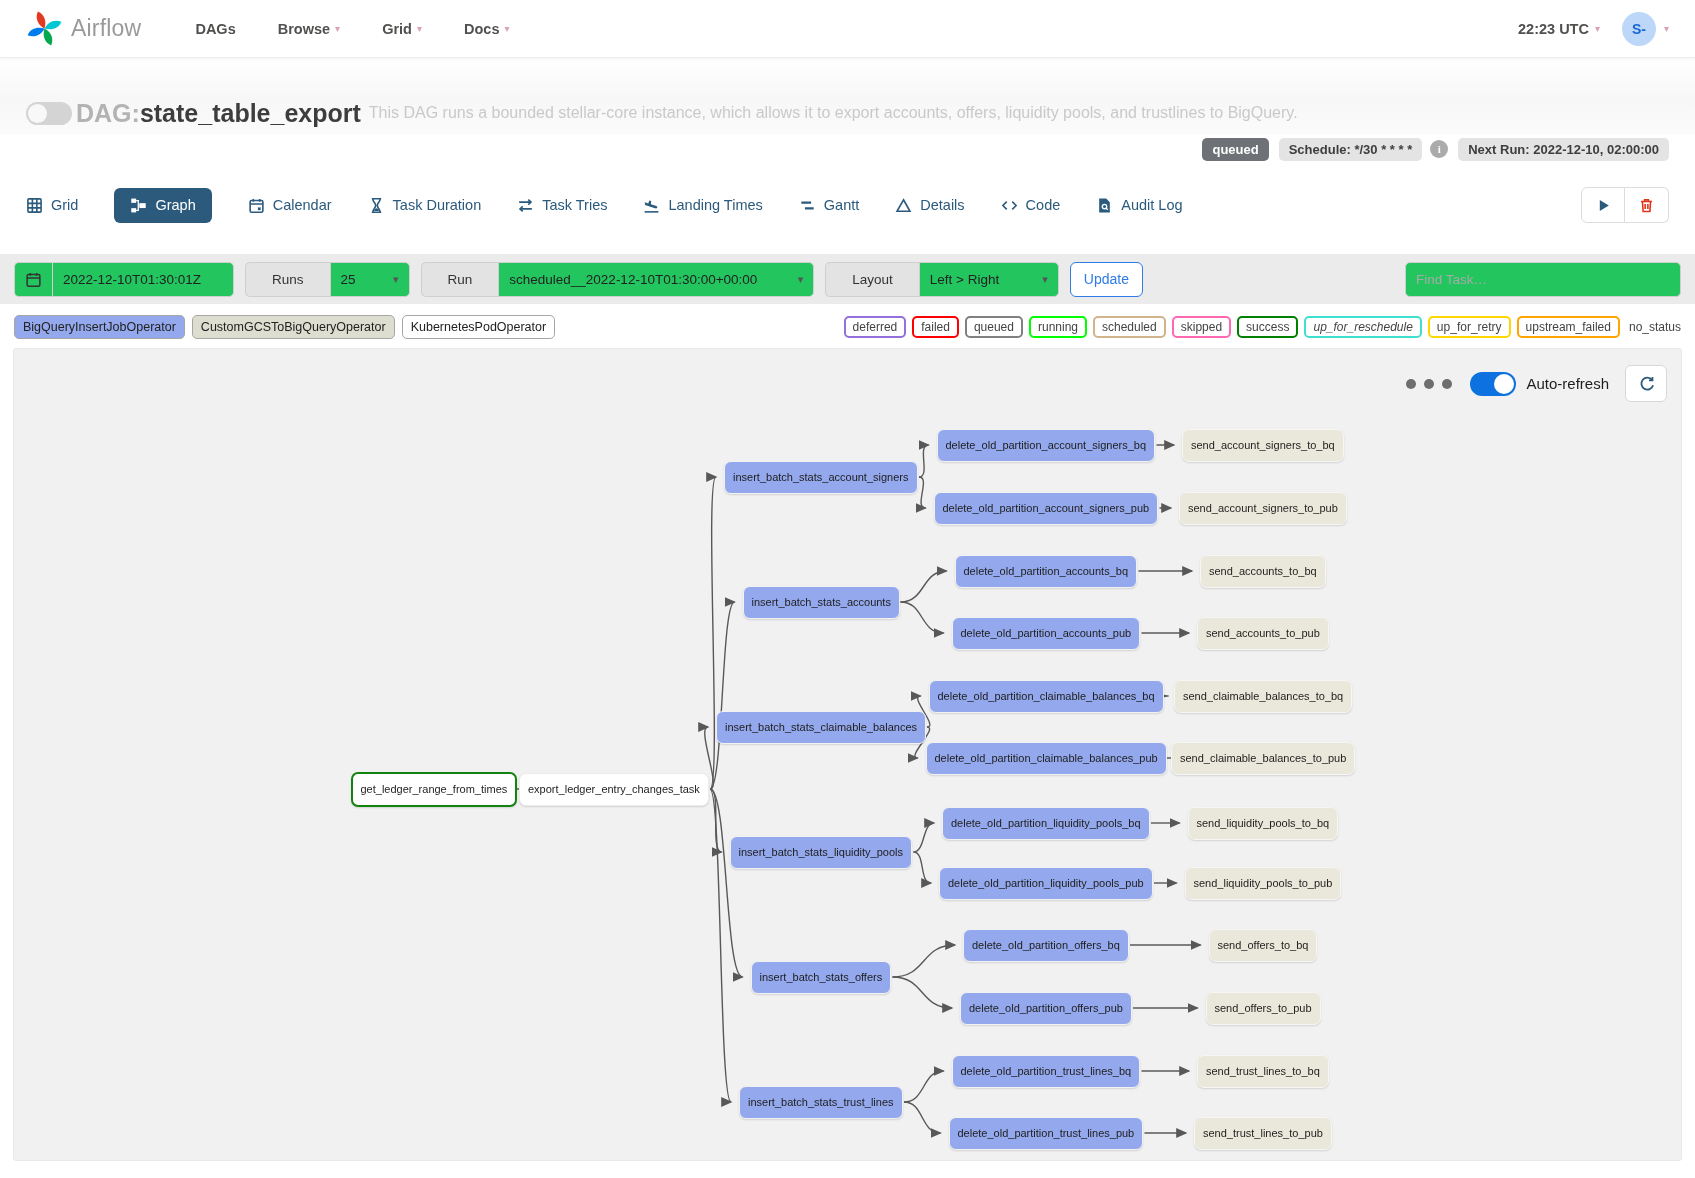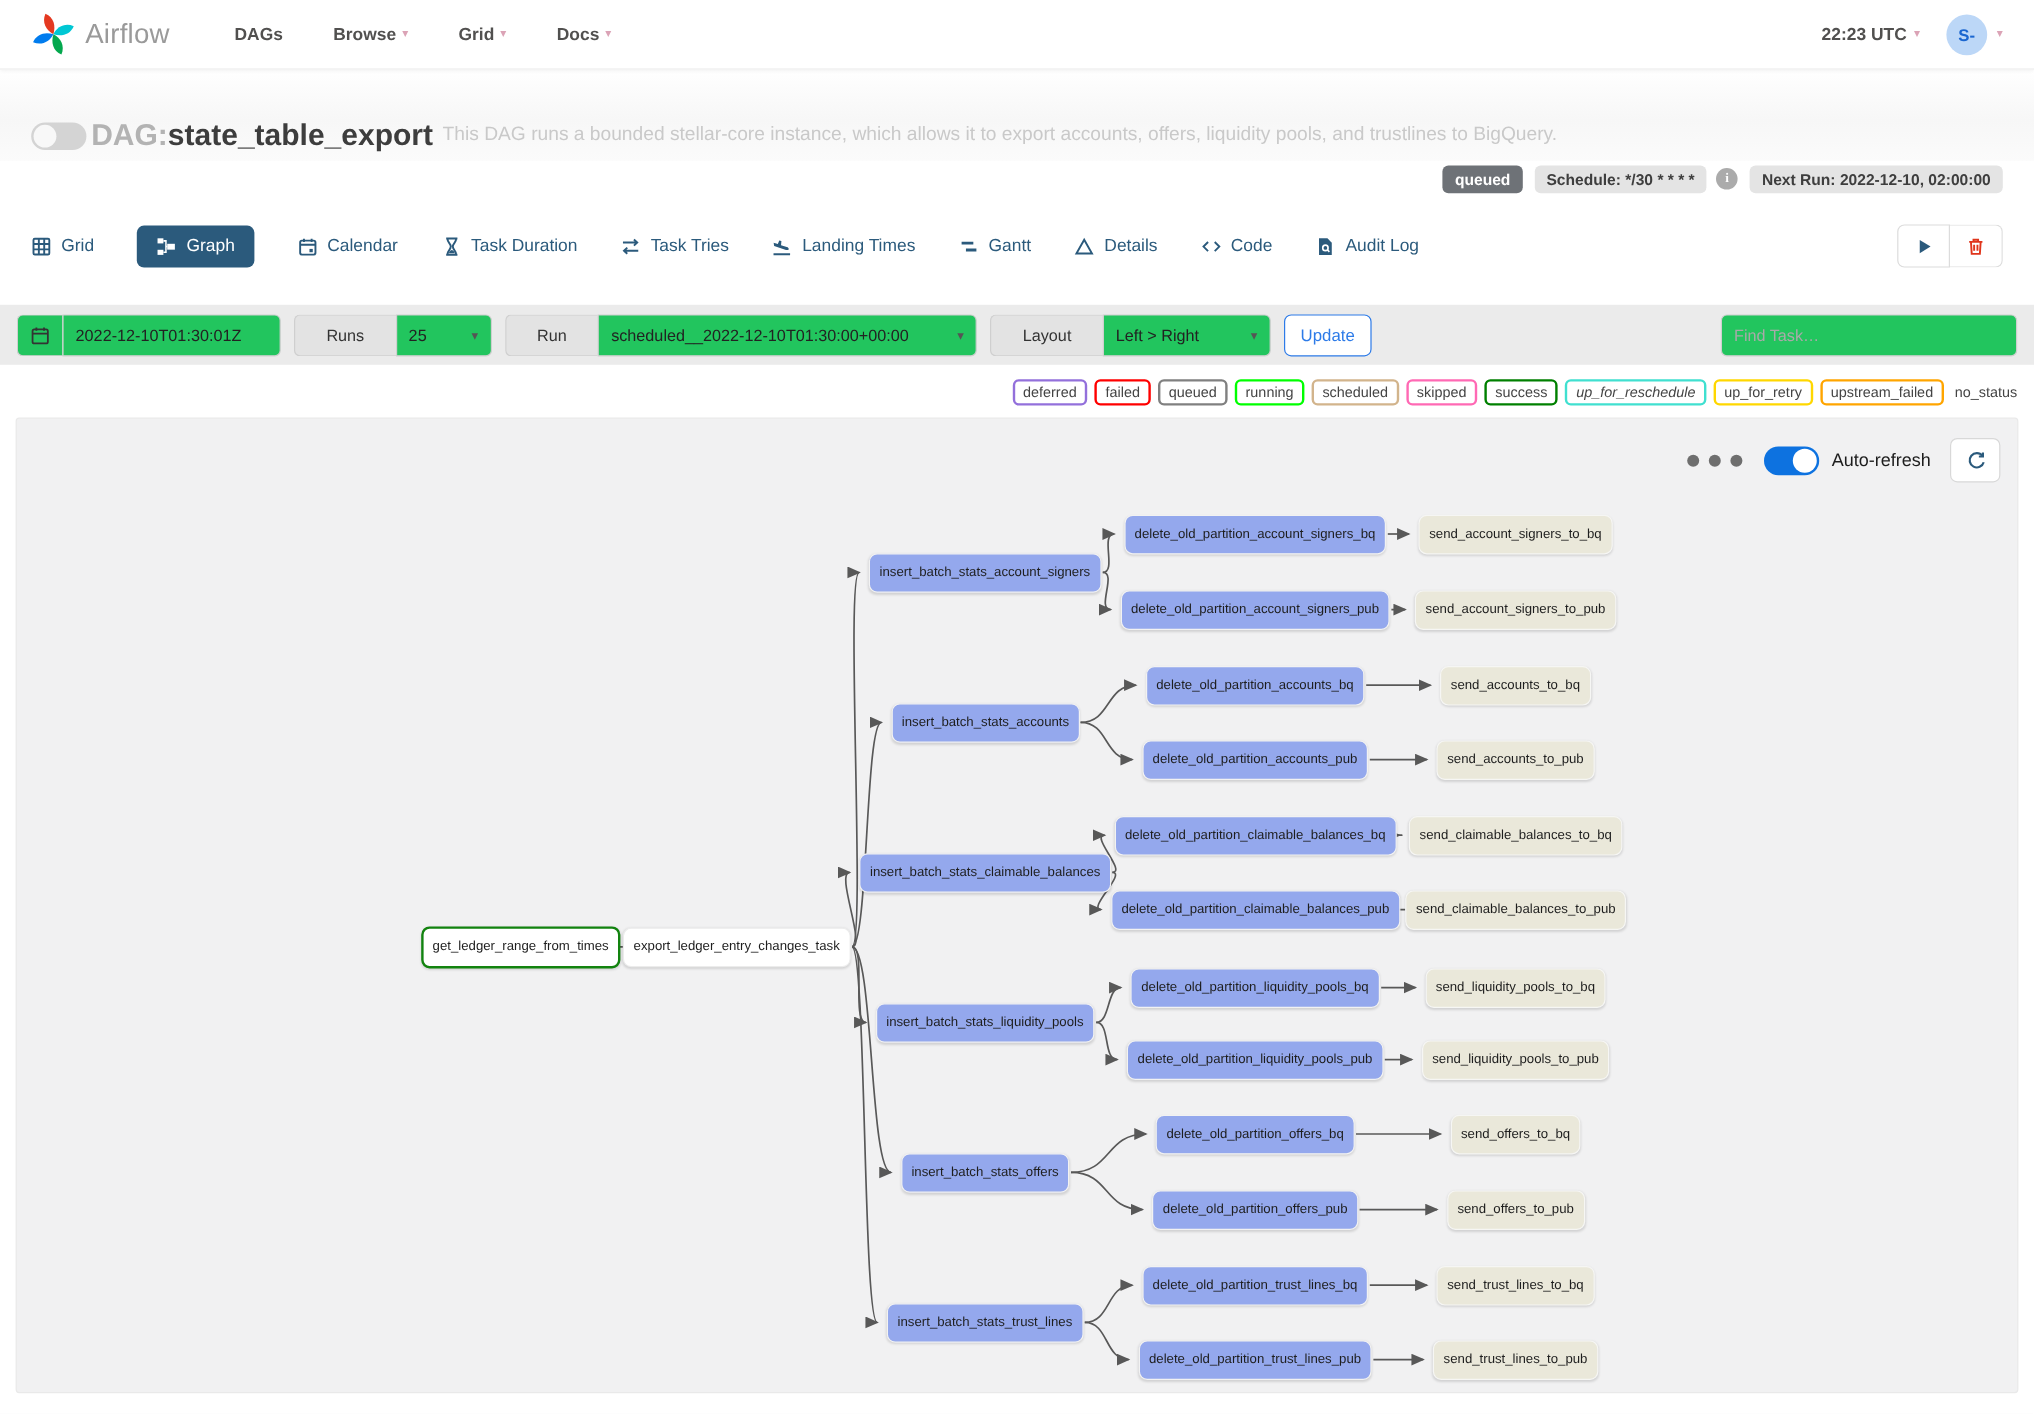--- a/index.html
+++ b/index.html
@@ -52,21 +52,21 @@
     padding:0 26px; font-size:13.5px; color:#333; border-radius:5px 0 0 5px; }
   .ctl { background:#22c55e; border:1px solid #cfcfcf; font-size:13.5px; color:#222; padding:0 10px;
     display:flex; align-items:center; border-radius:0 5px 5px 0; }
   .ctl.first { border-radius:5px 0 0 5px; border-right:none; }
   .ctl.only { border-radius:5px; }
   input.ctl { outline:none; font-family:inherit; }
   .select { cursor:pointer; gap:14px; justify-content:space-between; }
   .select .sc { color:#555; font-size:11px; }
   .btn-update { height:35px; background:#fff; border:1px solid #2d7be8; color:#2d7be8; font-size:14px;
     border-radius:6px; padding:0 13px; cursor:pointer; font-family:inherit; }
-  .find-task { margin-left:auto; width:247px; height:35px; border-radius:5px; }
+  .find-task { margin-left:auto; width:276px; height:35px; border-radius:5px; }
   .find-task::placeholder { color:#a9a9a9; }
   .icon-btn svg { width:17px; height:17px; stroke:#333; fill:none; stroke-width:1.4; }
 
   
   .legend-row { display:flex; align-items:center; padding:12px 14px 0; height:34px; }
   .op-badges { display:flex; gap:7px; }
   .op-badge { font-size:12.5px; color:#222; border:1px solid #a6a6a6; border-radius:5px; padding:4px 8px; white-space:nowrap;}
   .state-badges { margin-left:auto; display:flex; gap:6px; align-items:center; }
   .state-badge { font-size:12px; color:#444; background:#fff; border:2px solid #888; border-radius:5px; padding:2px 7px; white-space:nowrap;}
   .state-badge.noborder { border:none; padding:2px 0 2px 3px; }
@@ -267,20 +267,25 @@
     <div class="ctl select" style="width:140px">
       <span>Left &gt; Right</span>
       <span class="sc">▾</span>
     </div>
   </div>
   <button class="btn-update">Update</button>
   <input class="ctl only find-task" placeholder="Find Task…" style="">
 </div>
 
 <div class="legend-row">
+  <div class="op-badges" id="op-badges">
+      <span class="op-badge" style="background: rgb(148, 168, 237);">BigQueryInsertJobOperator</span>
+      <span class="op-badge" style="background: rgb(221, 221, 208);">CustomGCSToBigQueryOperator</span>
+      <span class="op-badge" style="background: rgb(255, 255, 255);">KubernetesPodOperator</span>
+    </div>
   <div class="state-badges" id="state-badges">
       <span class="state-badge" style="border-color: rgb(147, 112, 219);">deferred</span>
       <span class="state-badge" style="border-color: rgb(255, 0, 0);">failed</span>
       <span class="state-badge" style="border-color: rgb(128, 128, 128);">queued</span>
       <span class="state-badge" style="border-color: rgb(0, 255, 0);">running</span>
       <span class="state-badge" style="border-color: rgb(210, 180, 140);">scheduled</span>
       <span class="state-badge" style="border-color: rgb(255, 105, 180);">skipped</span>
       <span class="state-badge" style="border-color: rgb(0, 128, 0);">success</span>
       <span class="state-badge" style="border-color: rgb(64, 224, 208); font-style: italic;">up_for_reschedule</span>
       <span class="state-badge" style="border-color: rgb(255, 215, 0);">up_for_retry</span>

